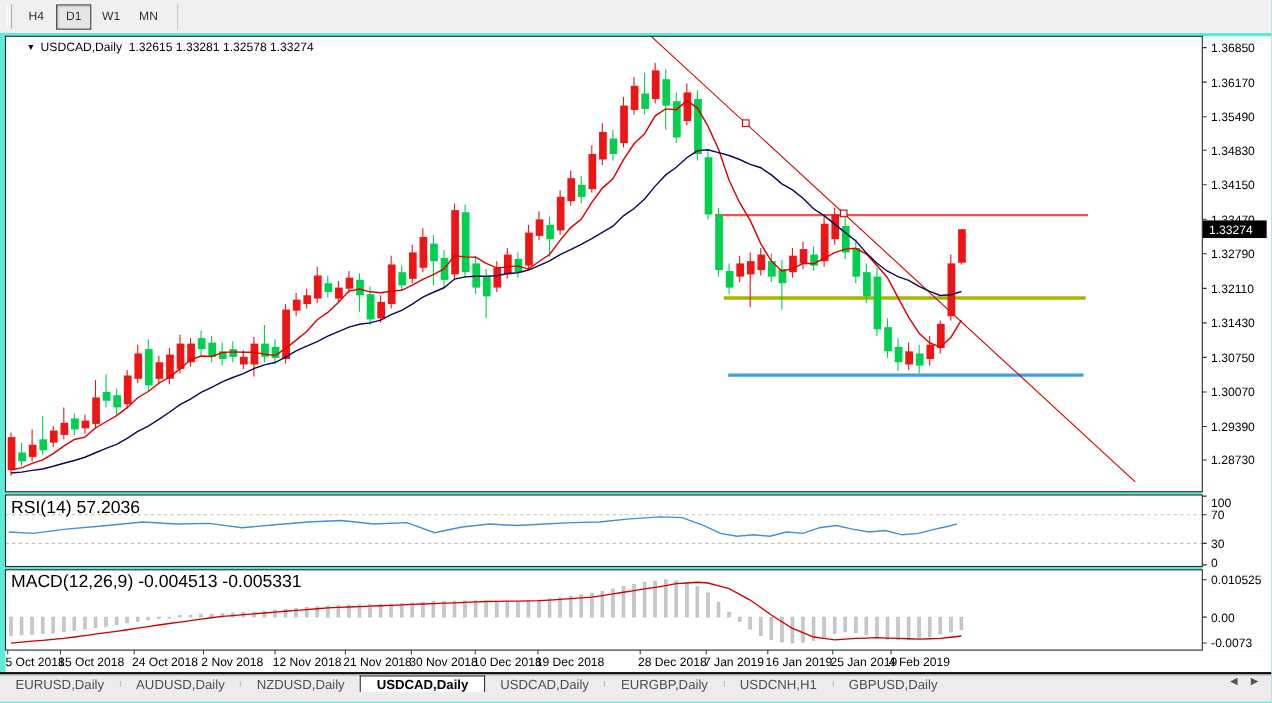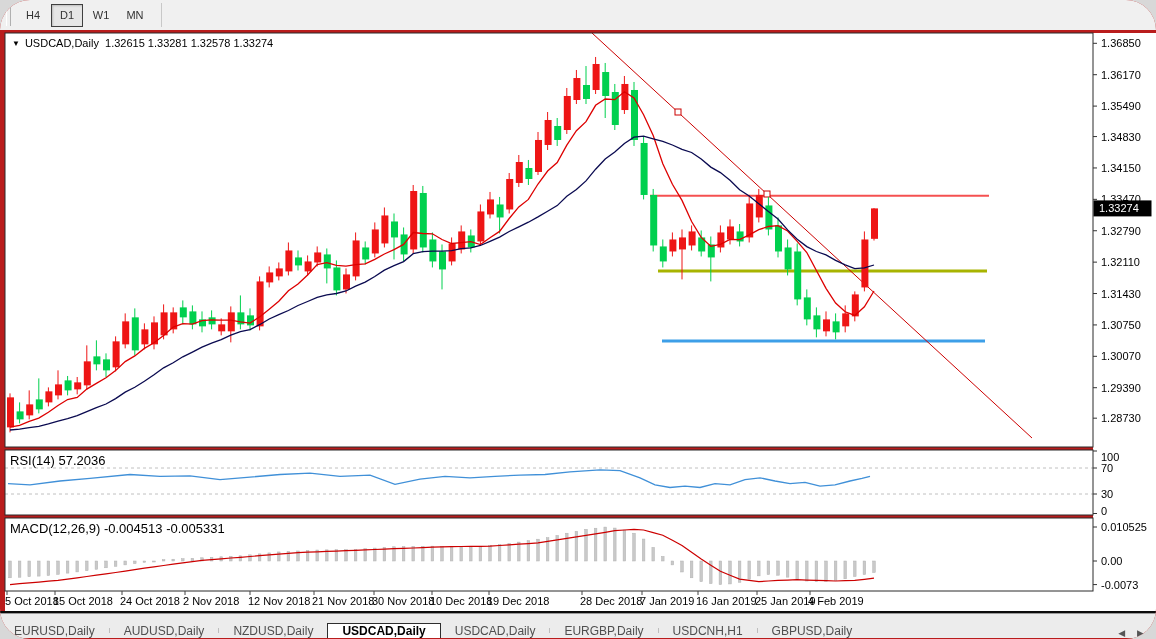--- a/index.html
+++ b/index.html
@@ -1,31 +1,31 @@
 <!DOCTYPE html>
 <html><head>
 <meta charset="utf-8">
 <style>
   html,body{margin:0;padding:0;background:#d8d8d8;}
-  .window{position:relative;width:1156px;height:639px;background:#b91c1c;
-          font-family:"Liberation Sans",sans-serif;overflow:hidden;border-radius:30px;}
+  .window{position:relative;width:1156px;height:639px;background:#5eead4;
+          font-family:"Liberation Sans",sans-serif;overflow:hidden;}
   svg{position:absolute;left:0;top:0;}
   .toolbar{position:absolute;top:0;left:0;right:0;height:30px;background:#f0f0f0;
            display:flex;align-items:center;padding-left:6px;}
   .grip{width:3px;height:22px;border-left:1px solid #ffffff;border-right:1px solid #b0b0b0;margin-right:6px;}
   .tf{height:21px;min-width:26px;padding:0 2px;display:flex;align-items:center;justify-content:center;
       font-size:11px;color:#333;border:1px solid transparent;margin-right:2px;}
   .tf.active{background:#e6e6e6;border:1px solid #404040;box-shadow:inset 1px 1px 2px rgba(0,0,0,.18);}
   .tf-sep{width:1px;height:24px;background:#c8c8c8;margin-left:8px;}
-  .legend{position:absolute;left:12px;top:37px;font-size:11px;color:#000;white-space:pre;}
+  .legend{position:absolute;left:24px;top:37px;font-size:11px;color:#000;white-space:pre;}
   .legend .tri{font-size:8px;display:inline-block;transform:translateY(-1px);margin-right:5px;}
-  .panel-label{position:absolute;font-size:13px;color:#000;}
+  .panel-label{position:absolute;font-size:16px;color:#000;}
   .divider{position:absolute;left:0;top:611px;width:1156px;height:2px;background:#0b0b0b;}
   .tabbar{position:absolute;left:0;top:613px;width:1156px;height:24px;background:#ececec;
-          border-top:1px solid #9a9a9a;display:flex;align-items:flex-end;font-size:12px;color:#4f4f4f;}
+          border-top:1px solid #9a9a9a;display:flex;align-items:flex-start;font-size:12px;color:#4f4f4f;}
   .tab{display:flex;align-items:center;padding:0 14px;cursor:default;}
   .tab.active{background:#ffffff;border:1px solid #2e2e2e;border-bottom:none;font-weight:bold;color:#000;}
   .tab-sep{width:1px;background:#bdbdbd;margin:5px 0;}
   .tab-arrows{margin-left:auto;display:flex;gap:12px;padding-right:12px;align-items:center;color:#555;font-size:9px;}
 </style>
 </head>
 <body>
 
 <div class="window">
 

